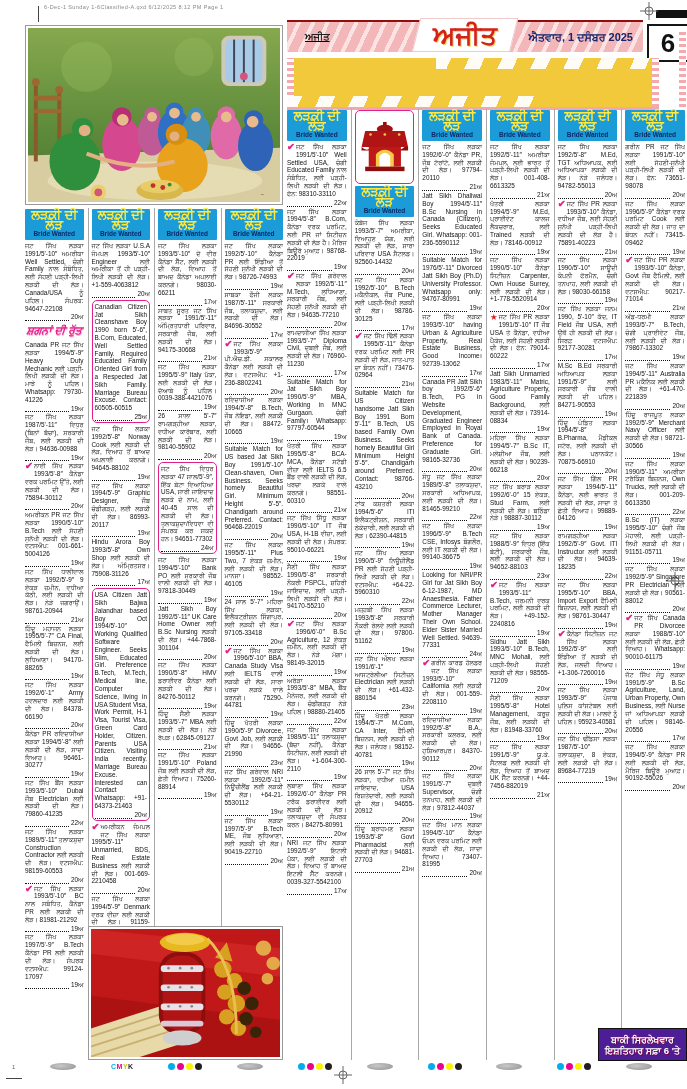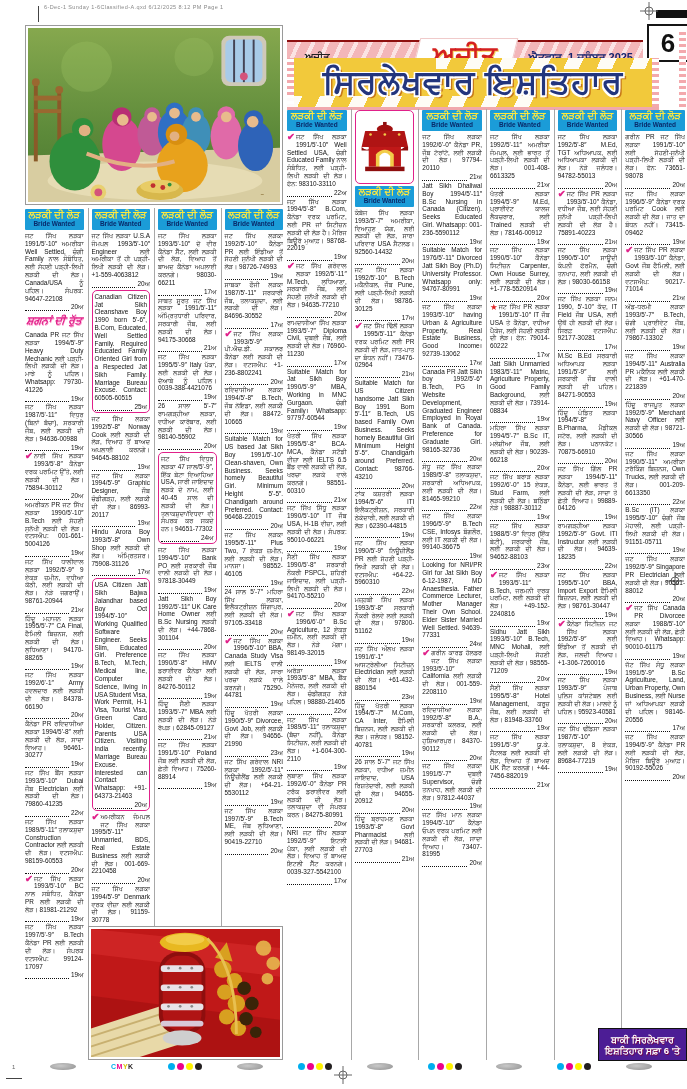--- a/index.html
+++ b/index.html
@@ -3,21 +3,21 @@
 <meta charset="utf-8">
 <style>
   html,body{margin:0;padding:0;background:#e8e8e8;}
   .page{position:relative;width:687px;height:1089px;background:#ffffff;overflow:hidden;
         font-family:"Liberation Sans",sans-serif;margin:0 auto;}
   .slug{position:absolute;top:4px;left:44px;font-size:5.5px;color:#888;letter-spacing:.4px;white-space:nowrap;}
   .cropv{position:absolute;background:#444;}
   .blackbar{position:absolute;top:10px;left:656px;width:31px;height:8px;background:#111;}
   .reg{position:absolute;color:#777;}
   
-  .masthead{position:absolute;left:287px;top:40px;width:356px;height:30px;
+  .masthead{position:absolute;left:287px;top:20px;width:356px;height:30px;
     background:repeating-linear-gradient(115deg,#f3b6b9 0 9px,#fbe3e4 9px 13px);
     border-top:2px solid #8d0f0f;display:flex;align-items:center;text-decoration:underline;}
   .m-small{font-size:10px;font-weight:bold;color:#222;margin-left:18px;}
   .m-mainwrap{position:absolute;left:50%;top:-4px;transform:translateX(-50%) skewX(-14deg);
     background:#fff;padding:0 16px;border:1px solid #f0caca;}
   .m-main{display:inline-block;transform:skewX(14deg);font-size:26px;font-weight:bold;color:#d42020;
     text-shadow:1px 1px 0 #f7d560;line-height:32px;}
   .m-date{position:absolute;right:10px;font-size:11px;font-weight:bold;color:#14246e;}
   .pageno{position:absolute;left:647px;top:24px;width:38px;height:34px;background:#fff;
     border:2px solid #151515;display:flex;align-items:center;justify-content:center;
@@ -42,21 +42,21 @@
   .photo{position:absolute;left:88px;top:926px;width:195px;height:134px;border:1px solid #9a9a9a;
     background:#fff;padding:2px;box-sizing:border-box;}
   .painting svg,.photo svg{display:block;width:100%;height:100%;}
   
   .colblock{position:absolute;display:flex;gap:4px;}
   #leftcols{left:25px;top:208px;width:258px;height:852px;}
   #rightcols{left:287px;top:109px;width:398px;height:951px;}
   .col{flex:1 1 0;overflow:hidden;min-width:0;}
   .col+.col{border-left:1px solid #a8a8a8;padding-left:3px;}
   .colhead{background:#1b9cd8;text-align:center;margin:1px 0 2px 0;padding:1px 0 2px 0;border-radius:1px;}
-  .h-pa{font-size:10px;font-weight:bold;color:#ffe93e;line-height:10px;}
+  .h-pa{font-size:13px;font-weight:bold;color:#ffe93e;line-height:10px;}
   .h-en{font-size:6.5px;font-weight:bold;color:#092a6a;line-height:8px;}
   .ad{position:relative;font-size:6.4px;line-height:1.22;color:#101010;text-align:justify;
     margin-bottom:1px;word-break:break-word;}
   .ad.boxed{border:1.5px solid #e0218a;border-radius:5px;padding:2px 2px 1px 2px;margin:2px 0;}
   .check{float:left;color:#e0218a;font-size:9.5px;line-height:8px;margin-right:1px;font-weight:bold;}
   .star{float:left;color:#e02020;font-size:8.5px;line-height:8px;margin-right:1px;}
   .adend{display:flex;align-items:flex-end;margin-top:1px;}
   .dots{flex:1;border-bottom:1.2px dotted #111;height:4.5px;margin-right:2px;}
   .ref{font-size:6.4px;color:#101010;}
   .caption{color:#e0218a;font-weight:bold;font-style:italic;font-size:11px;text-align:center;
@@ -111,21 +111,20 @@
 
   <div class="masthead">
     <span class="m-small">ਅਜੀਤ</span>
     <span class="m-mainwrap"><span class="m-main">ਅਜੀਤ</span></span>
     <span class="m-date">ਐਤਵਾਰ, 1 ਦਸੰਬਰ 2025</span>
   </div>
   <div class="pageno">6</div>
 
   <div class="banner">
     <span class="b-edge l"></span>
-    <span class="b-text">ਸਿਰਲੇਖਵਾਰ ਇਸ਼ਤਿਹਾਰ</span>
     <span class="b-edge r"></span>
   </div>
   <div class="r-edgestrip"></div>
 
   <div class="painting">
     <svg viewBox="0 0 258 180" preserveAspectRatio="none">
       <defs>
         <linearGradient id="wall" x1="0" y1="0" x2="0" y2="1">
           <stop offset="0" stop-color="#86a84e"></stop>
             <stop offset=".6" stop-color="#5d8a3a"></stop>

